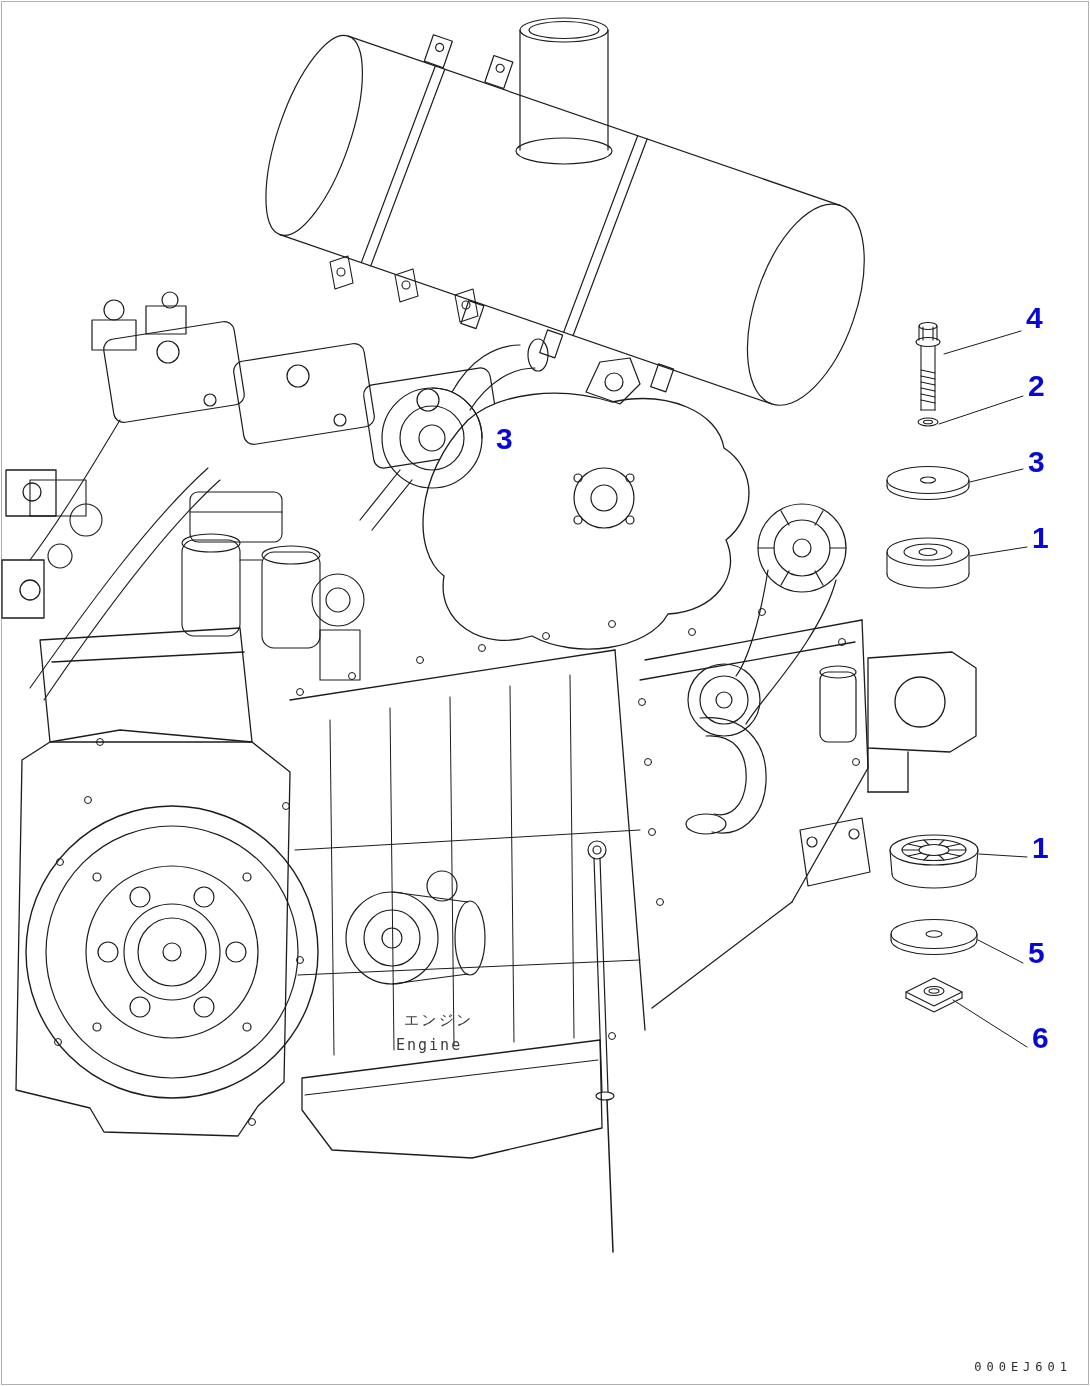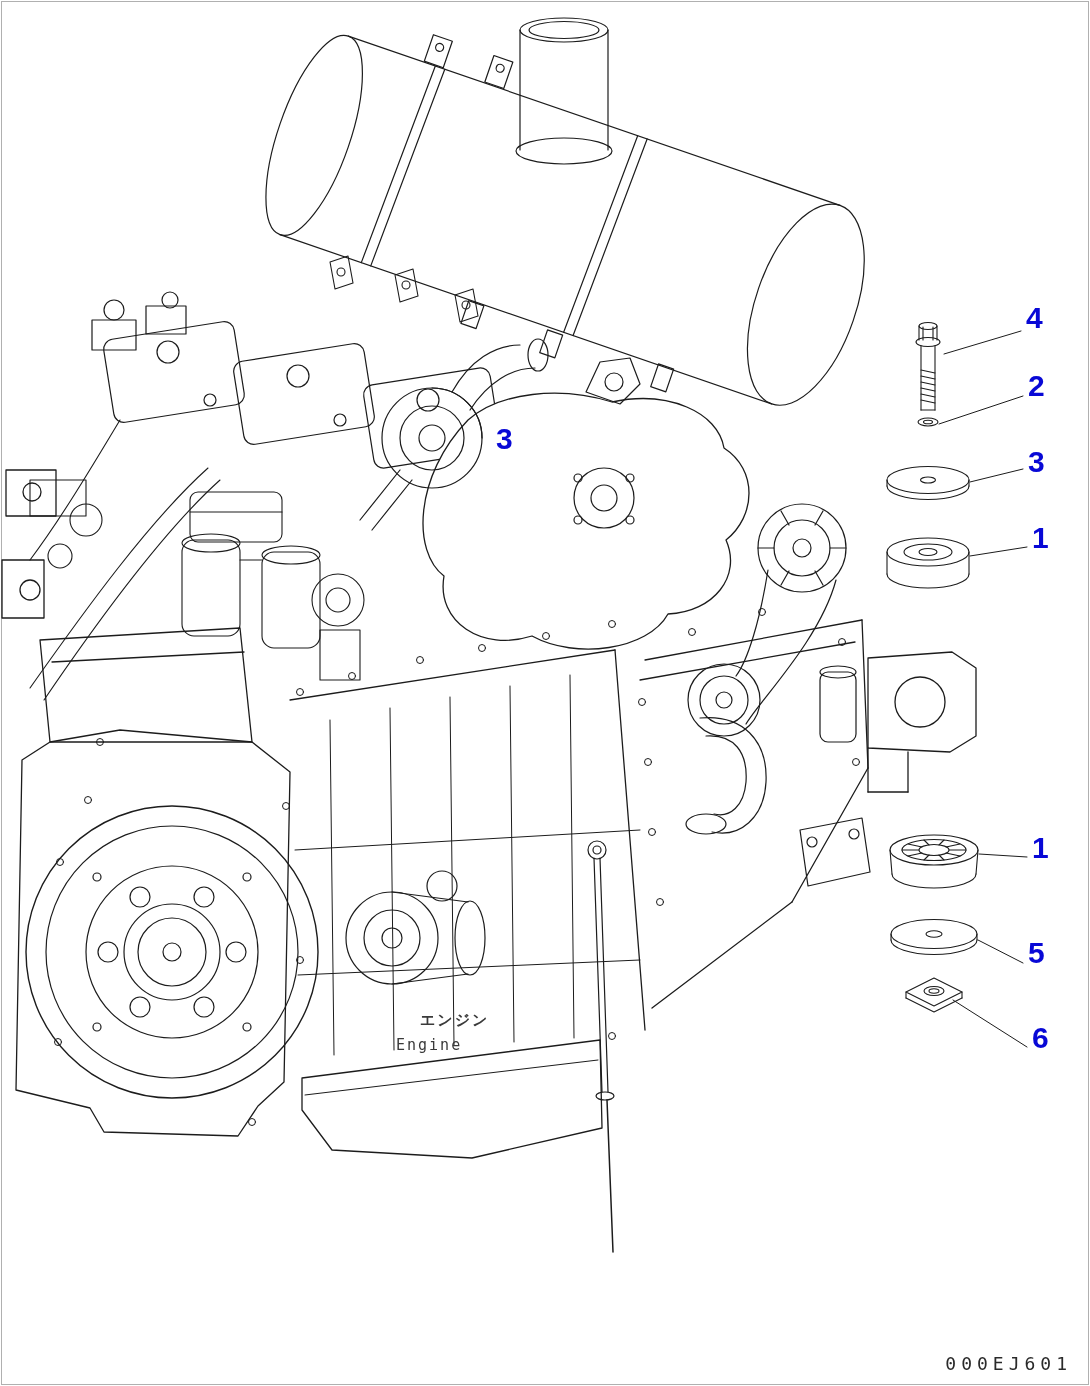--- a/index.html
+++ b/index.html
@@ -12,24 +12,24 @@
   .callout{
     position:absolute;color:var(--callout-color,#0000d8);
     font-weight:bold;font-size:30px;line-height:1;
     font-family:"Liberation Sans",sans-serif;
   }
   .engine-label{
     position:absolute;left:396px;top:1008px;color:#3a3a3a;
     font-family:"DejaVu Sans Mono",monospace;font-size:15px;
     letter-spacing:2px;line-height:1.65;
   }
-  .engine-label .jp{margin-left:24px;font-weight:bold;}
+  .engine-label .jp{margin-left:8px;}
   .footer-code{
     position:absolute;right:18px;bottom:12px;color:#2a2a2a;
-    font-family:"DejaVu Sans Mono",monospace;font-size:18px;letter-spacing:5px;
+    font-family:"DejaVu Sans Mono",monospace;font-size:12px;letter-spacing:5px;
   }
 </style>
 </head>
 <body>
 
 <div class="page">
   <div class="frame"></div>
 
   <svg class="art" viewBox="0 0 1090 1386" width="1090" height="1386">
     <g stroke="#1c1c1c" fill="none" stroke-width="1.2" stroke-linecap="round" stroke-linejoin="round">

